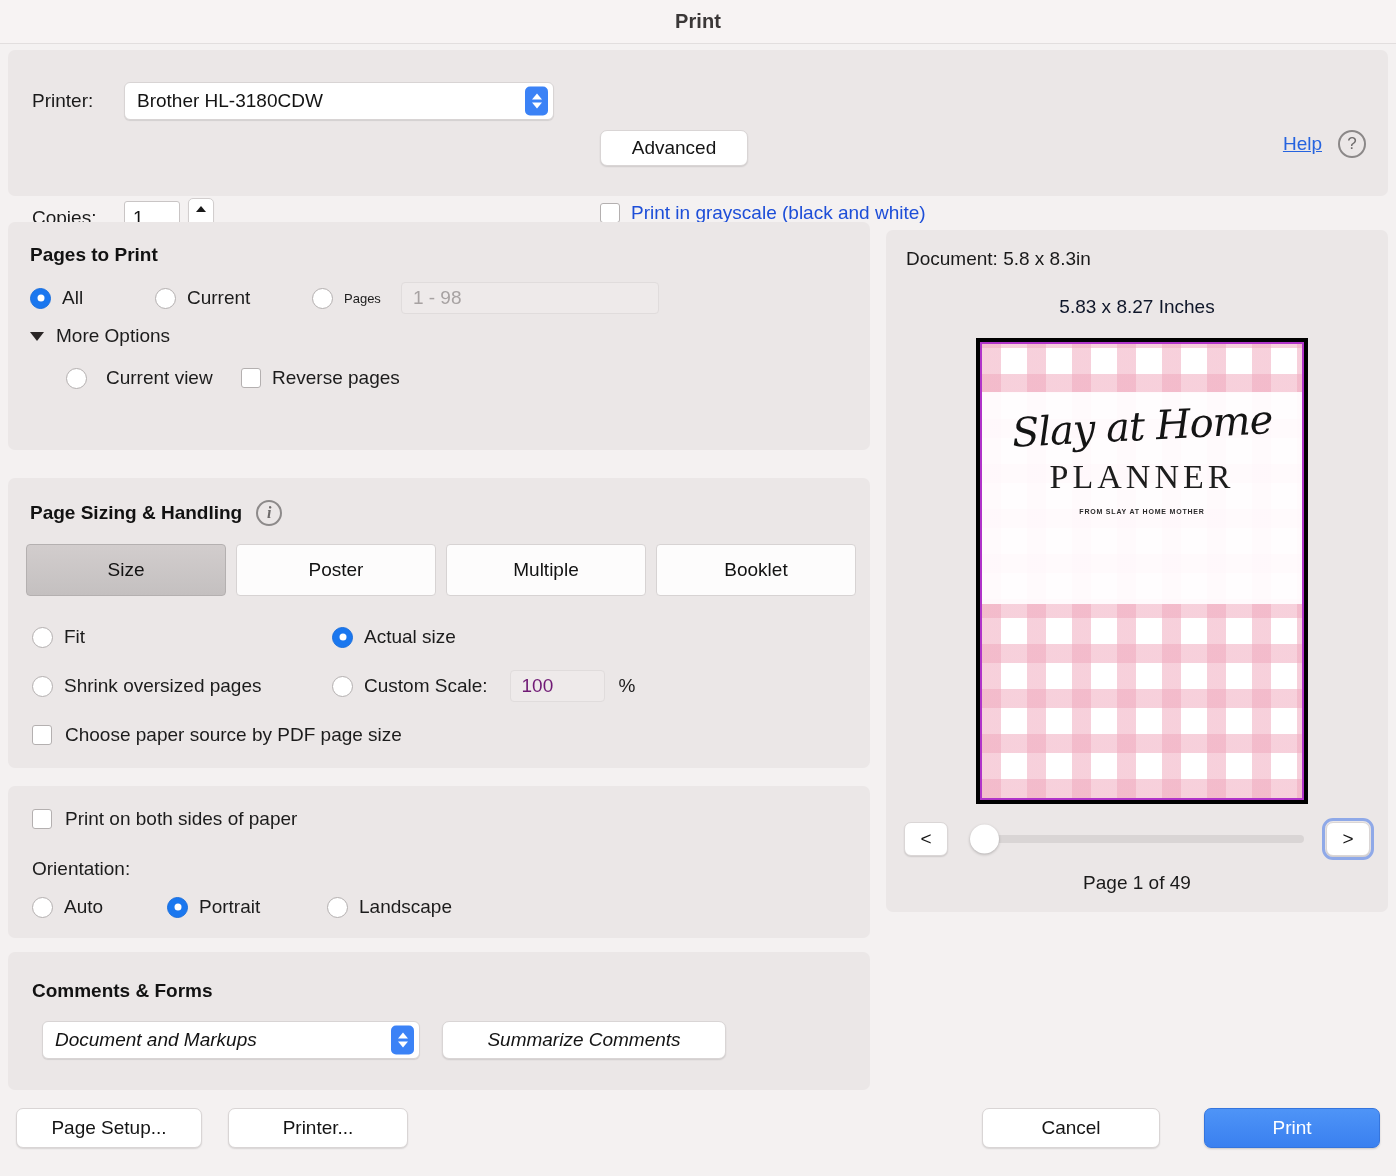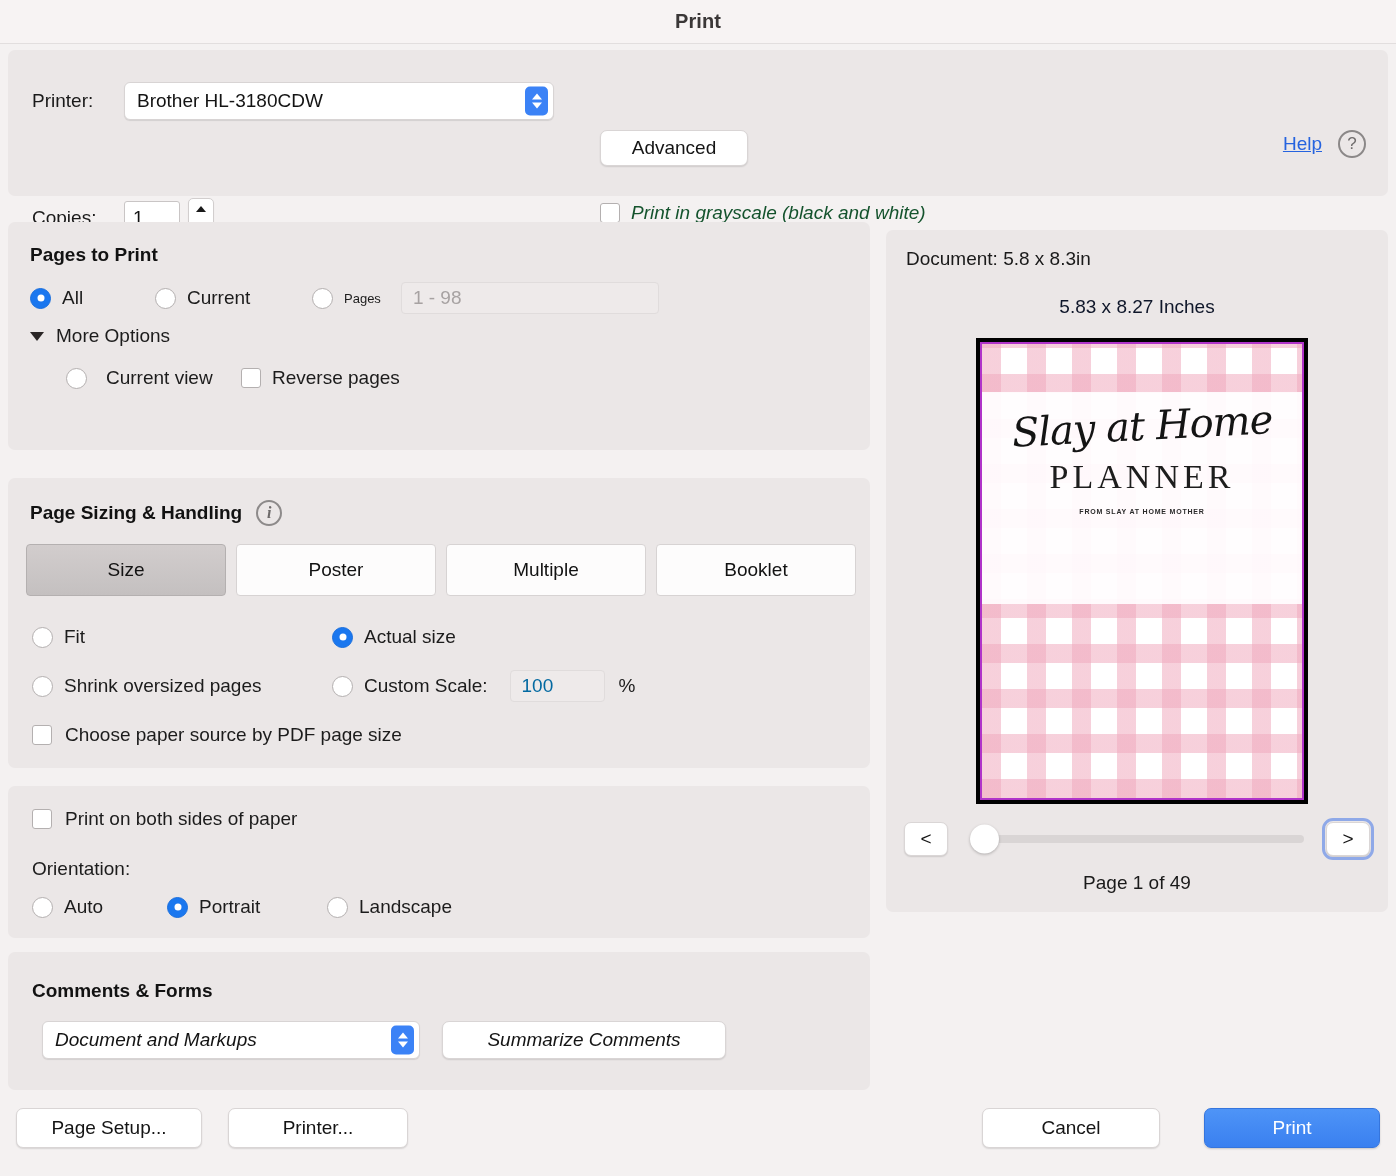--- a/index.html
+++ b/index.html
@@ -224,21 +224,21 @@
   .rb.on::after {
     content: "";
     position: absolute;
     left: 50%; top: 50%;
     transform: translate(-50%,-50%);
     width: 7px; height: 7px;
     background: #fff;
     border-radius: 50%;
   }
   .ctl-row { display: flex; align-items: center; gap: 11px; }
-  .ctl-row .txt { font-size: 19px; color: #14532d; font-style: italic; }
+  .ctl-row .txt { font-size: 19px; color: #1d4ed8; }
 
   
   .panel {
     position: absolute;
     background: #ebe7e7;
     border-radius: 7px;
     box-sizing: border-box;
   }
   .panel-title {
     font-size: 19px;
@@ -331,21 +331,21 @@
   }
   .size-line { display: flex; align-items: center; }
   .size-line .c-left { width: 300px; display:flex; align-items:center; gap:11px; }
   .size-line .c-right { display:flex; align-items:center; gap:11px; }
   .scale-field {
     margin-left: 22px;
     width: 95px; height: 32px;
     background: #eeeaea;
     border: 1px solid #e0dcdc;
     border-radius: 4px;
-    font-size: 19px; color: #0369a1;
+    font-size: 19px; color: #701a75;
     display: flex; align-items: center;
     padding-left: 11px;
     box-sizing: border-box;
   }
   .pct { margin-left: 14px; font-size: 19px; }
   .size-line-2 { margin-top: 22px; }
   .paper-src { position: absolute; left: 24px; top: 246px; display: flex; align-items: center; gap: 13px; }
 
   
   .both-sides { position: absolute; left: 24px; top: 22px; display: flex; align-items: center; gap: 13px; }

